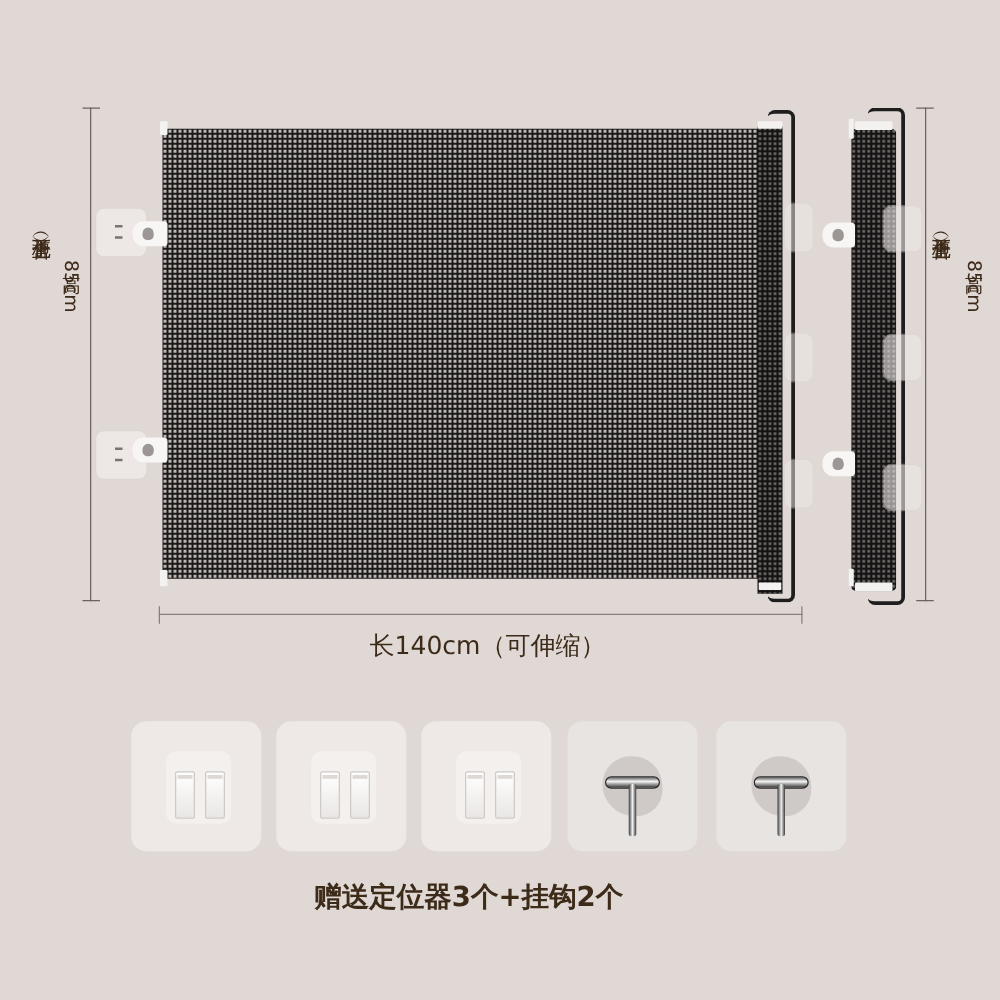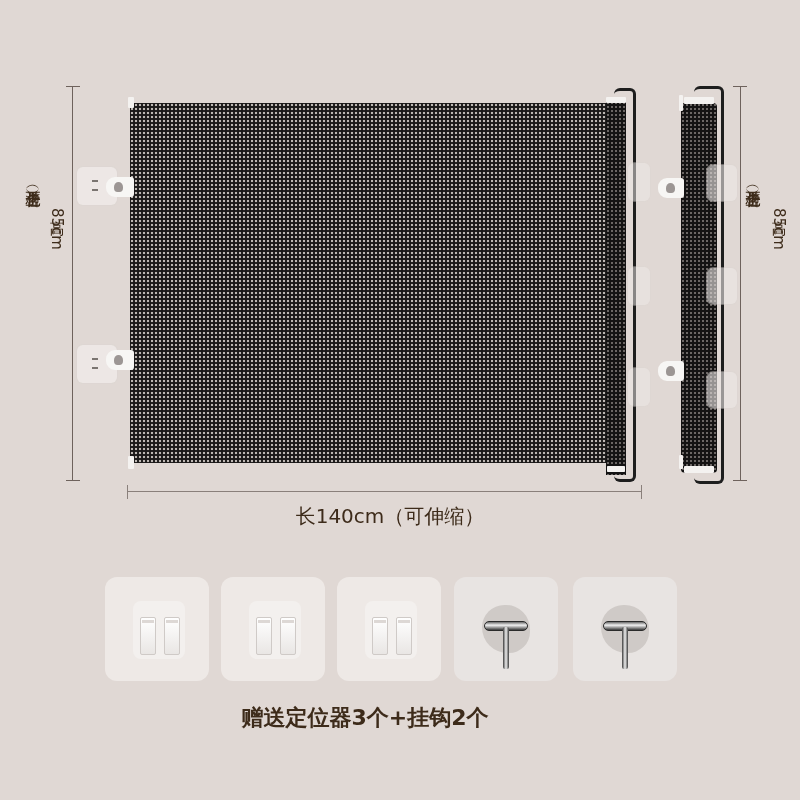--- a/index.html
+++ b/index.html
@@ -62,21 +62,21 @@
       position: absolute; left: 8px; top: 5px; width: 9px; height: 10px;
       border-radius: 50% 50% 40% 40%;
       background: #9c9694;
     }
 
     .main-label {
       position: absolute; left: 0; width: 800px; top: 500px;
       text-align: center; font-size: 20px; color: #3d2b1a;
     }
     .gift-label {
-      position: absolute; left: 0; width: 730px; top: 703px;
+      position: absolute; left: 10px; width: 730px; top: 703px;
       text-align: center; font-size: 22px; color: #3d2b1a; font-weight: bold;
     }
 
     
     .tile {
       position: absolute; top: 577px; width: 104px; height: 104px;
       background: #eee9e6;
       border-radius: 12px;
     }
     .tile .inner {

